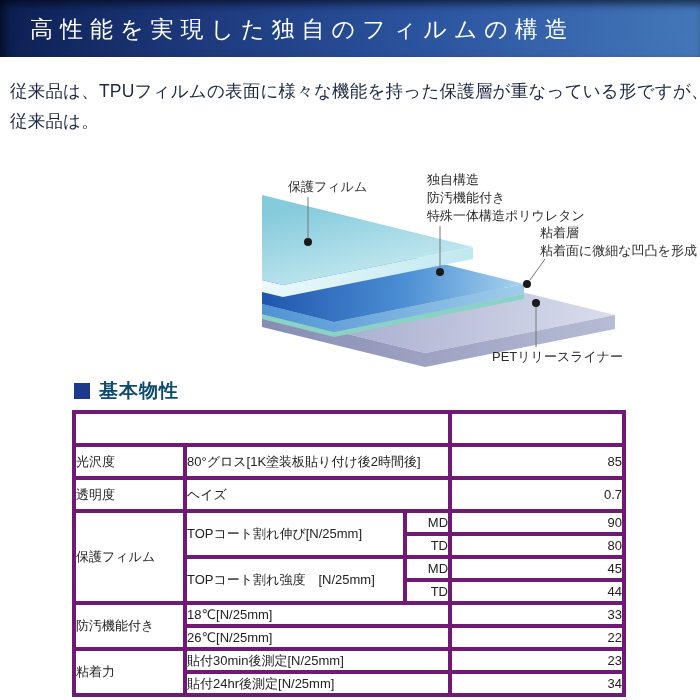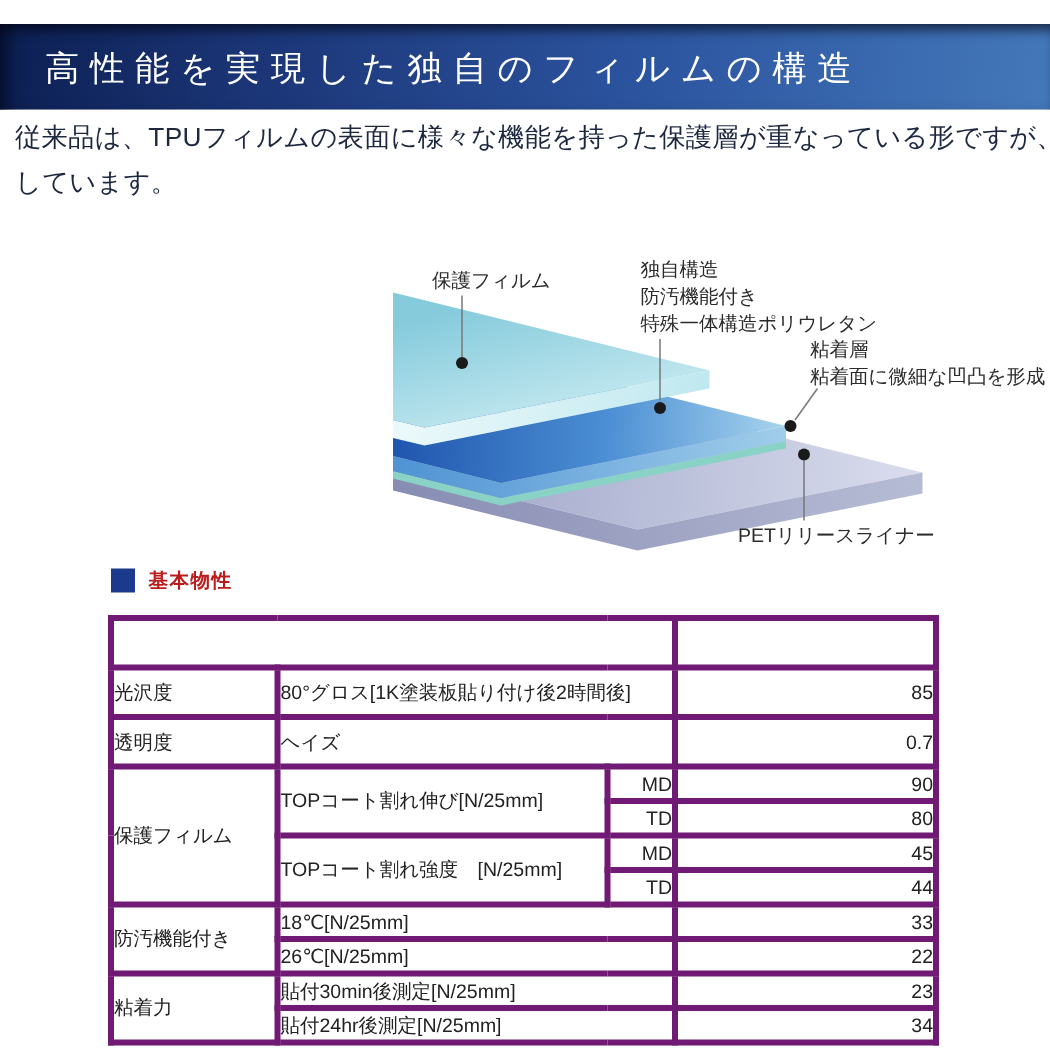--- a/index.html
+++ b/index.html
@@ -1,38 +1,38 @@
 <!DOCTYPE html>
 <html><head>
 <meta charset="utf-8">
 <style>
   html,body{margin:0;padding:0;background:#ffffff;}
   #page{position:relative;width:700px;height:700px;background:#ffffff;overflow:hidden;
         font-family:"Liberation Sans","DejaVu Sans",sans-serif;}
 
   
-  .banner{position:absolute;top:16px;left:0;width:700px;height:57px;
+  .banner{position:absolute;top:0;left:0;width:700px;height:57px;
     background:linear-gradient(97deg,#0c1f52 0%,#1b3576 24%,#2c55a0 62%,#4478ba 100%);
     box-shadow:inset 0 8px 8px -4px rgba(0,0,12,.6), inset 12px 0 12px -7px rgba(0,0,12,.55);}
   .banner-title{font-family:"Liberation Serif","DejaVu Serif",serif;color:#ffffff;
     font-size:23px;letter-spacing:7px;line-height:59px;padding-left:30px;white-space:nowrap;}
 
   
   .intro{position:absolute;top:76px;left:10px;width:688px;font-size:17.5px;line-height:30px;
     color:#1d2840;letter-spacing:.2px;}
   .intro div{white-space:nowrap;}
 
   
   .diagram{position:absolute;top:170px;left:0;}
   .dlabel{font-size:13px;fill:#2b2b2b;}
 
   
   .section-title{position:absolute;top:378px;left:74px;display:flex;align-items:center;gap:9px;}
   .sq{width:16px;height:16px;background:#1c3a8c;}
-  .section-text{font-size:13px;font-weight:bold;color:#b91c1c;letter-spacing:1px;}
+  .section-text{font-size:19px;font-weight:bold;color:#0c4a6e;letter-spacing:1px;}
 
   
   table.spec{position:absolute;top:410px;left:72px;width:550px;border-collapse:collapse;
     table-layout:fixed;font-size:13px;color:#222;}
   table.spec td{border:4px solid #701a75;padding:0;vertical-align:middle;background:#fff;}
   tr.h33{height:33px;} tr.h23{height:23px;}
   td.cat{padding-left:10px;}
   td.test{padding-left:12px;}
   td.ctr{text-align:right;}
   td.diag{background:
@@ -46,21 +46,21 @@
 <body>
 
 <div id="page">
 
   <div class="banner">
     <div class="banner-title">高性能を実現した独自のフィルムの構造</div>
   </div>
 
   <div class="intro">
     <div>従来品は、TPUフィルムの表面に様々な機能を持った保護層が重なっている形ですが、</div>
-    <div>しています。</div>
+    <div>従来品は。</div>
   </div>
 
   <svg class="diagram" width="700" height="208" viewBox="0 170 700 208">
     <defs>
       <linearGradient id="gTop" gradientUnits="userSpaceOnUse" x1="330" y1="200" x2="360" y2="320">
         <stop offset="0" stop-color="#86cbdc"></stop>
           <stop offset="1" stop-color="#dcf4f7"></stop>
       </linearGradient>
       <linearGradient id="gTopE" gradientUnits="userSpaceOnUse" x1="262" y1="250" x2="473" y2="300">
         <stop offset="0" stop-color="#eefafb"></stop>

